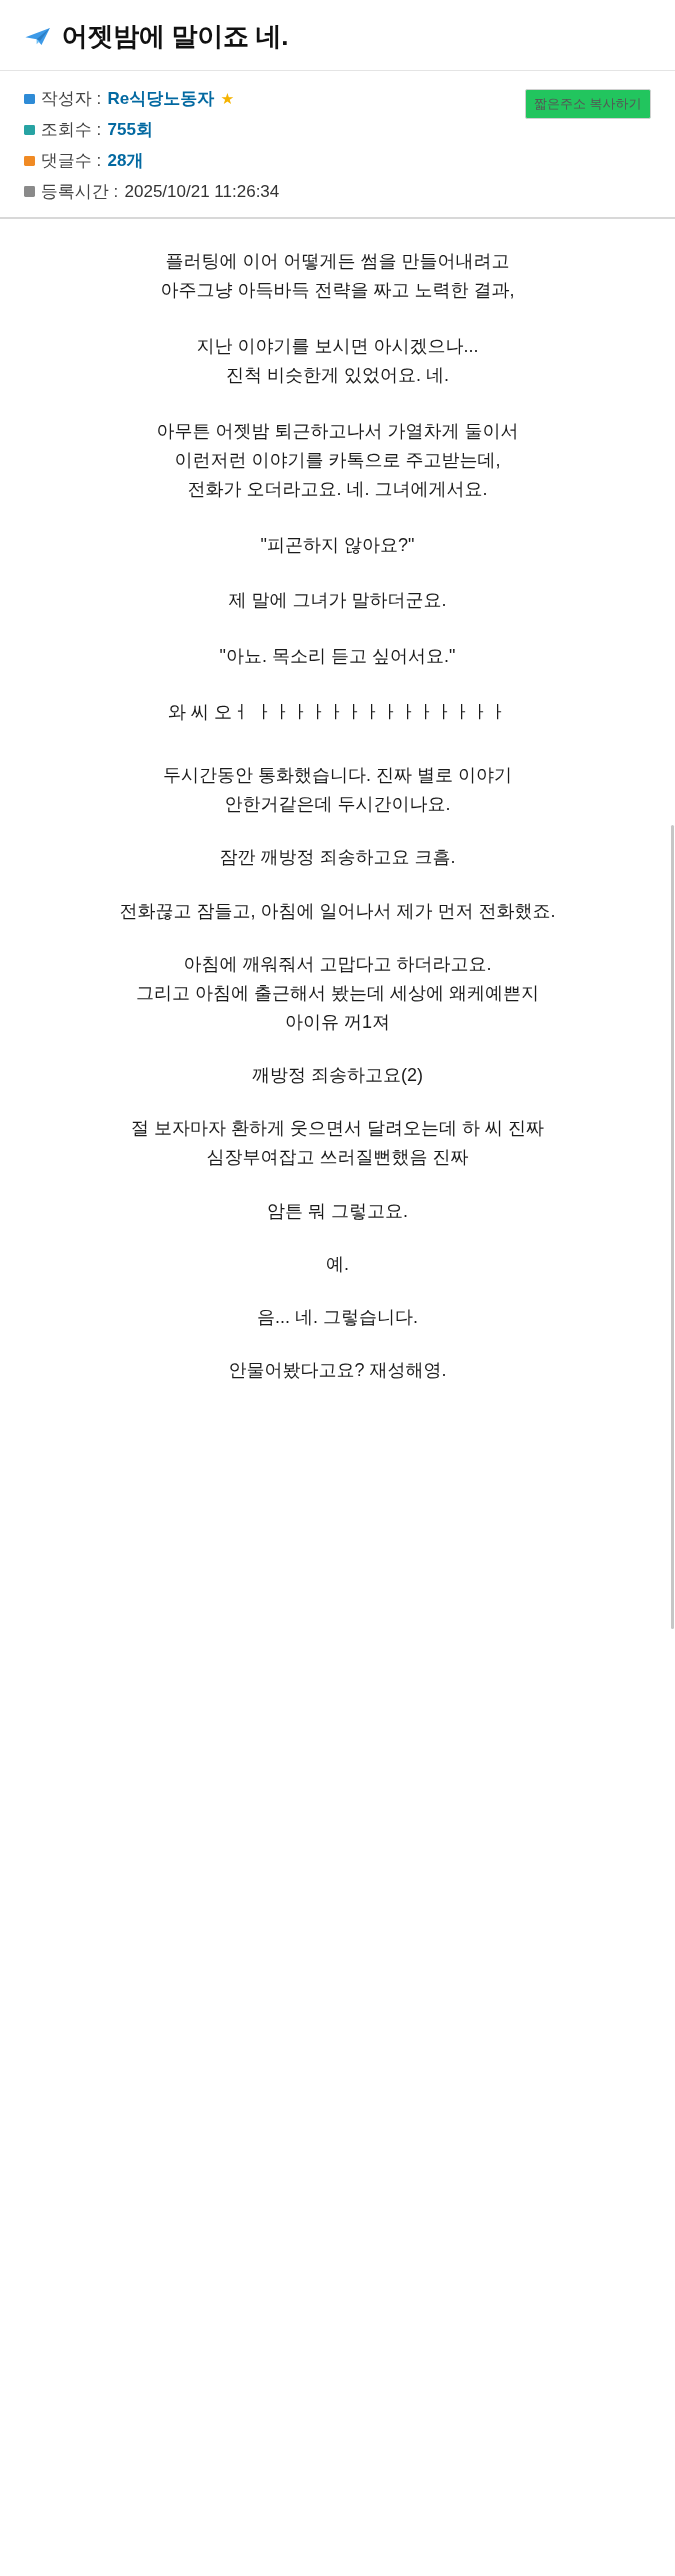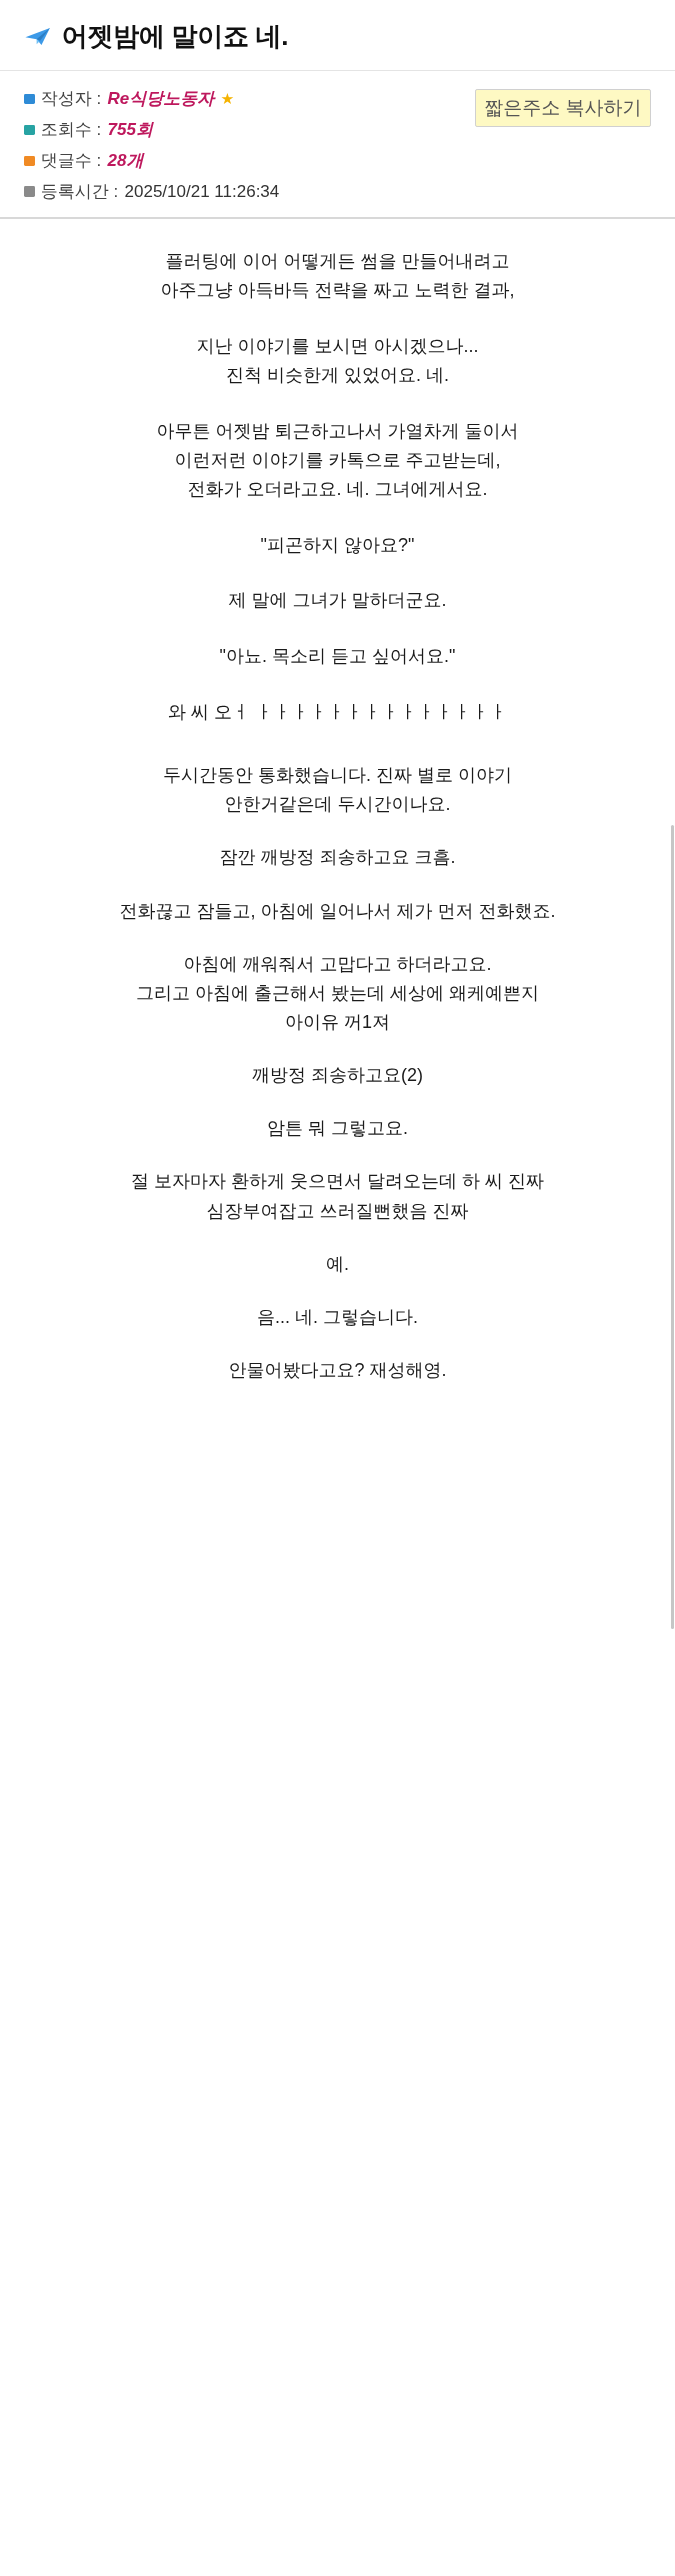--- a/index.html
+++ b/index.html
@@ -70,35 +70,34 @@
 
   .meta-label { color: #444444; }
   .meta-link {
     color: #1a5fd0;
     text-decoration: underline;
     font-weight: bold;
     cursor: pointer;
   }
   .meta-strong {
     font-weight: bold;
-    color: #be185d;
-    font-style: italic;
+    color: #0369a1;
   }
   .meta-value { color: #333333; }
   .star { color: #f5b301; font-size: 15.4px; }
 
   .copy-btn {
     position: absolute;
     right: 24px;
     top: 18px;
-    background: #fef9c3;
+    background: #22c55e;
     border: 0.7px solid #d0d0d0;
     border-radius: 2.1px;
     color: #555555;
-    font-size: 19px;
+    font-size: 13px;
     padding: 4.9px 8.4px;
     cursor: pointer;
     white-space: nowrap;
   }
 
   
   .body {
     padding: 28px 24px 28px 24px;
     font-size: 18px;
     line-height: 1.62;
@@ -192,23 +191,23 @@
     <p class="para">"아뇨. 목소리 듣고 싶어서요."</p>
     <p class="para gap">와 씨 오ㅓ ㅏㅏㅏㅏㅏㅏㅏㅏㅏㅏㅏㅏㅏㅏ</p>
     <p class="para tight">두시간동안 통화했습니다. 진짜 별로 이야기
 안한거같은데 두시간이나요.</p>
     <p class="para tight">잠깐 깨방정 죄송하고요 크흠.</p>
     <p class="para tight">전화끊고 잠들고, 아침에 일어나서 제가 먼저 전화했죠.</p>
     <p class="para tight">아침에 깨워줘서 고맙다고 하더라고요.
 그리고 아침에 출근해서 봤는데 세상에 왜케예쁜지
 아이유 꺼1져</p>
     <p class="para tight">깨방정 죄송하고요(2)</p>
-    <p class="para tight">암튼 뭐 그렇고요.</p>
     <p class="para tight">절 보자마자 환하게 웃으면서 달려오는데 하 씨 진짜
 심장부여잡고 쓰러질뻔했음 진짜</p>
+    <p class="para tight">암튼 뭐 그렇고요.</p>
     <p class="para tight">예.</p>
     <p class="para tight">음... 네. 그렇습니다.</p>
     <p class="para tight">안물어봤다고요? 재성해영.</p>
   </div>
 
   <div class="scrollbar-track">
     <div class="scrollbar-thumb"></div>
   </div>
 
 </div>

